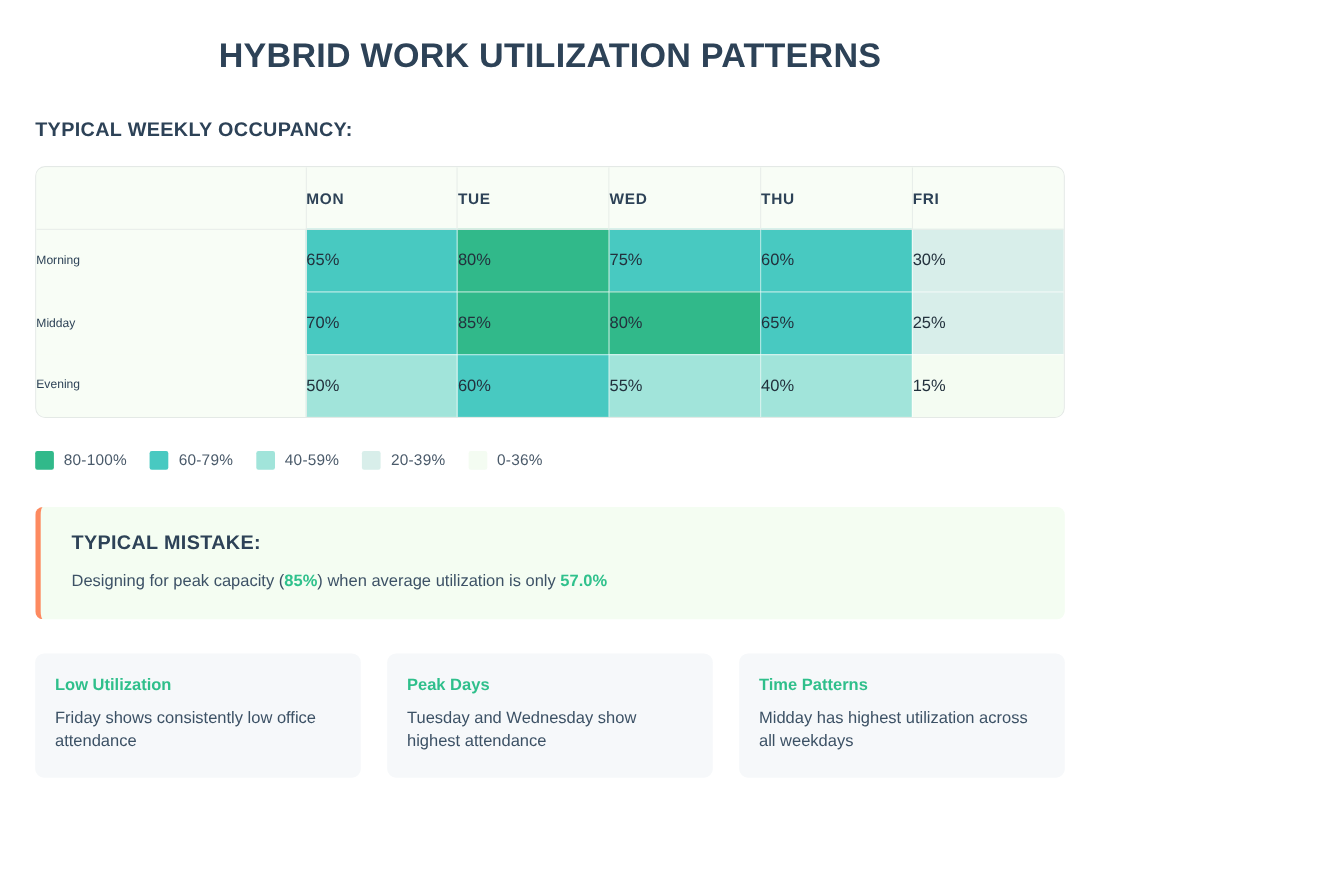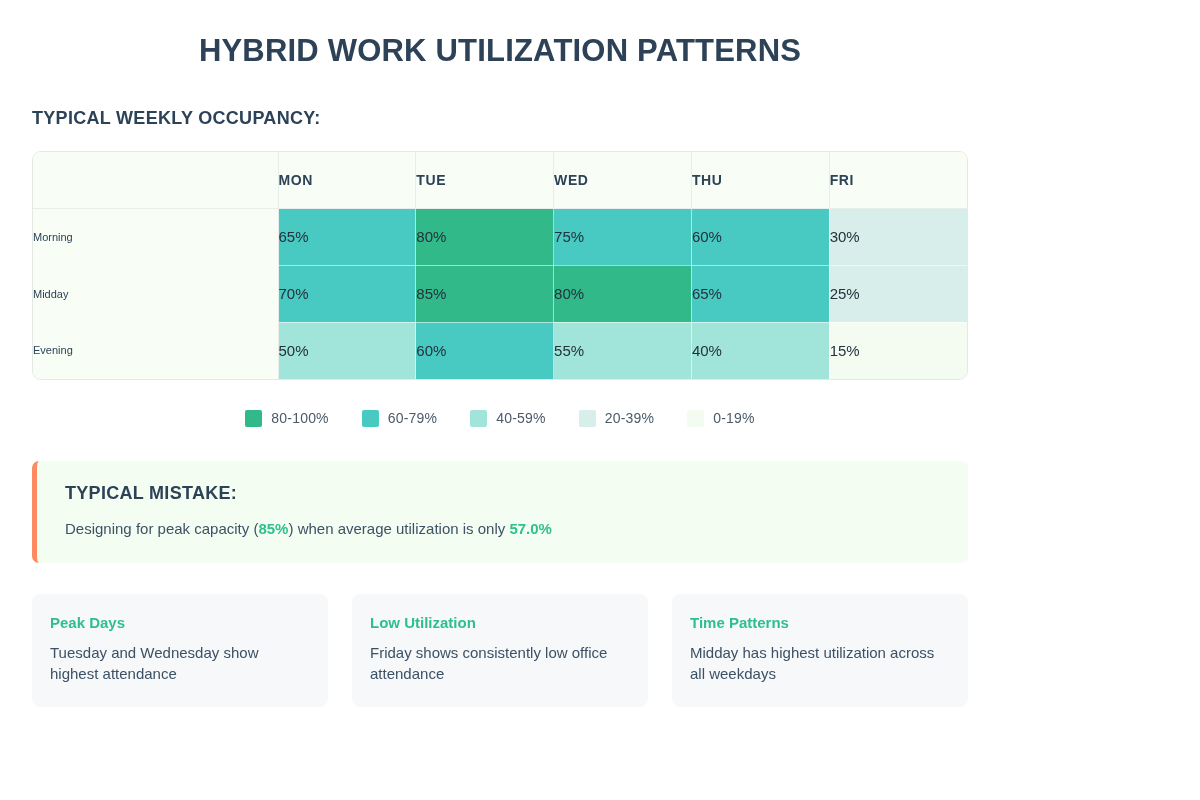--- a/index.html
+++ b/index.html
@@ -87,23 +87,22 @@
     border-right: 1px solid rgba(255,255,255,0.55);
   }
   table.heat tbody td:last-child { border-right: none; }
   table.heat tbody tr td { border-bottom: 1px solid rgba(255,255,255,0.55); }
   table.heat tbody tr:last-child td { border-bottom: none; }
 
   
   .legend {
     margin-top: 30px;
     display: flex;
-    justify-content: center;
     align-items: center;
-    gap: 33px;
+    gap: 21px;
   }
   .legend-item {
     display: flex;
     align-items: center;
     gap: 9px;
   }
   .legend-swatch {
     width: 17px;
     height: 17px;
     border-radius: 2px;
@@ -236,39 +235,39 @@
       <div class="legend-item">
         <span class="legend-swatch" style="background: rgb(161, 228, 218);"></span>
         <span class="legend-text">40-59%</span>
       </div>
       <div class="legend-item">
         <span class="legend-swatch" style="background: rgb(216, 238, 234);"></span>
         <span class="legend-text">20-39%</span>
       </div>
       <div class="legend-item">
         <span class="legend-swatch" style="background: rgb(244, 252, 242);"></span>
-        <span class="legend-text">0-19%</span>
+        <span class="legend-text">0-36%</span>
       </div>
     </div>
 
   <div class="callout">
     <div class="callout-title">TYPICAL MISTAKE:</div>
     <p class="callout-body">
       <span>Designing for peak capacity (</span><span class="hl">85%</span><span>) when average utilization is only </span><span class="hl">57.0%</span>
     </p>
   </div>
 
   <div class="cards">
       <div class="card">
+        <div class="card-title">Low Utilization</div>
+        <p class="card-text">Friday shows consistently low office attendance</p>
+      </div>
+      <div class="card">
         <div class="card-title">Peak Days</div>
         <p class="card-text">Tuesday and Wednesday show highest attendance</p>
-      </div>
-      <div class="card">
-        <div class="card-title">Low Utilization</div>
-        <p class="card-text">Friday shows consistently low office attendance</p>
       </div>
       <div class="card">
         <div class="card-title">Time Patterns</div>
         <p class="card-text">Midday has highest utilization across all weekdays</p>
       </div>
     </div>
 
 </div>
 
 </body></html>

